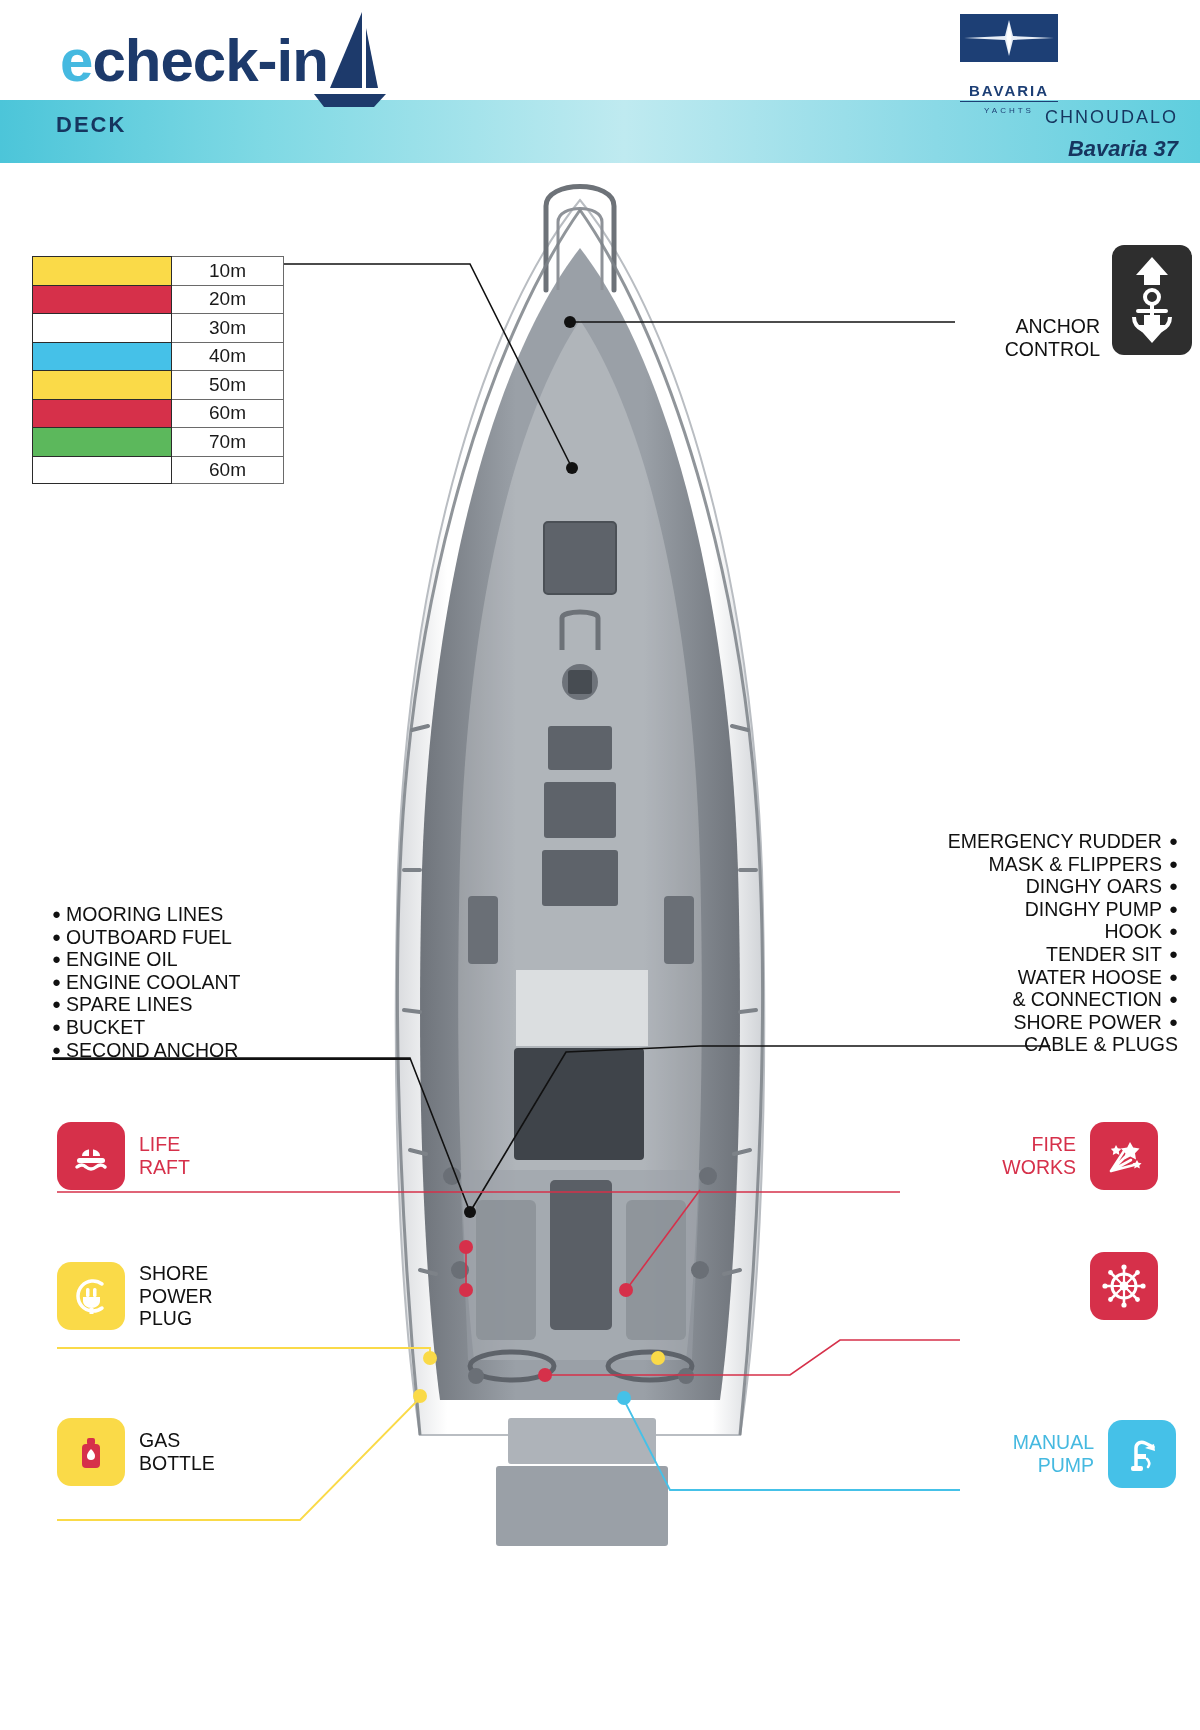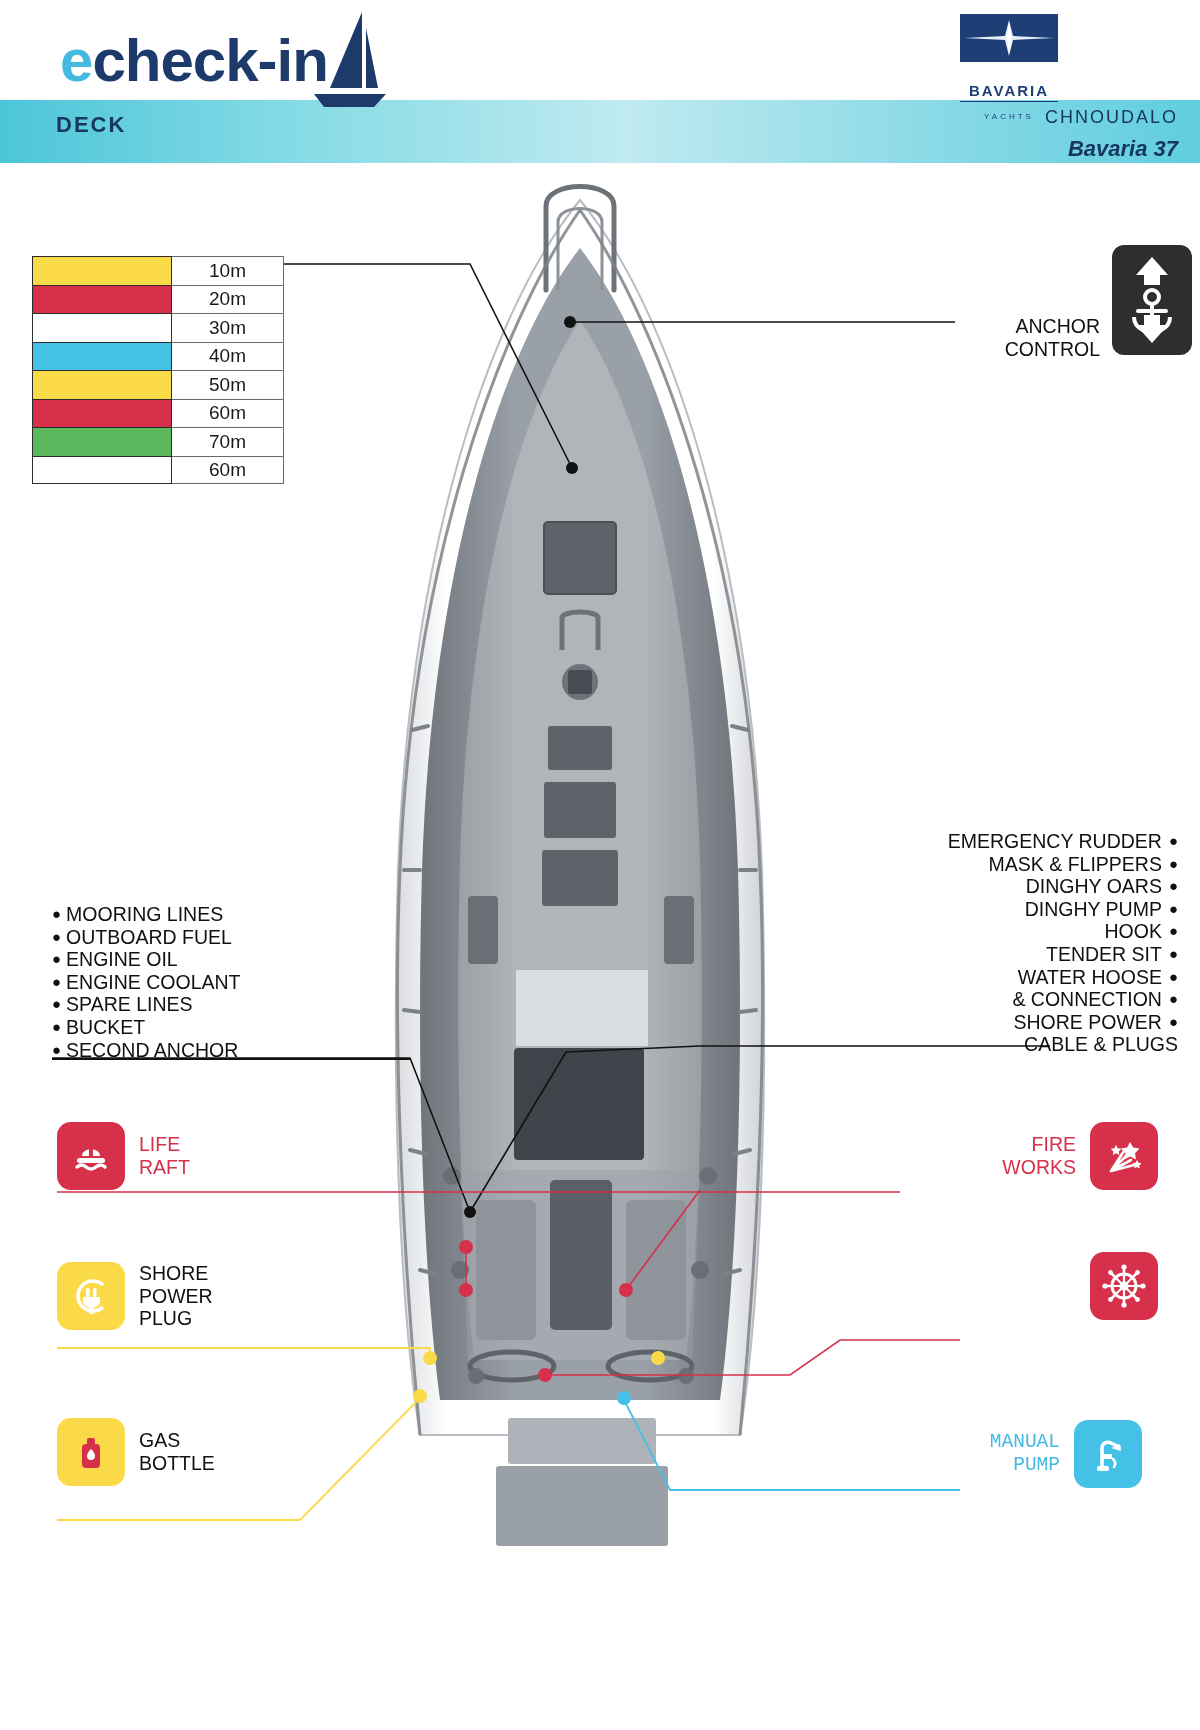--- a/index.html
+++ b/index.html
@@ -25,21 +25,21 @@
   }
   #logo-text .e-accent { color:#45b9e0; }
   #logo-boat { position:absolute; left:300px; top:10px; width:90px; height:105px; }
   #deck-label {
     position:absolute; left:56px; top:112px;
     font-size:22px; font-weight:bold; letter-spacing:2px; color:#16355f;
   }
   #bavaria-logo { position:absolute; left:960px; top:14px; width:98px; height:80px; }
   #bav-mark { width:98px; height:48px; background:linear-gradient(to bottom,#1d3f75,#2a5590); position:relative; }
   #bav-name { text-align:center; font-size:15px; font-weight:bold; letter-spacing:2px; color:#1d3f75; margin-top:20px;}
-  #bav-sub { text-align:center; font-size:8px; letter-spacing:3px; color:#1d3f75; margin-top:2px; border-top:1px solid #1d3f75; padding-top:10px;}
+  #bav-sub { text-align:center; font-size:8px; letter-spacing:3px; color:#1d3f75; margin-top:2px; border-top:1px solid #1d3f75; padding-top:4px;}
   #vessel-name {
     position:absolute; right:22px; top:107px; text-align:right;
     font-size:18px; font-weight:normal; letter-spacing:2px; color:#16355f;
   }
   #vessel-model {
     position:absolute; right:22px; top:136px; text-align:right;
     font-size:22px; font-weight:bold; font-style:italic; color:#16355f;
   }
 
   
@@ -90,21 +90,21 @@
   #card-liferaft .icon-cap { margin-left:14px; color:#d6304a; }
   #card-shorepower { left:57px; top:1262px; }
   #card-shorepower .icon-cap { margin-left:14px; color:#111; }
   #card-gas { left:57px; top:1418px; }
   #card-gas .icon-cap { margin-left:14px; color:#111; }
 
   #card-fireworks { right:42px; top:1122px; flex-direction:row-reverse; }
   #card-fireworks .icon-cap { margin-right:14px; color:#d6304a; text-align:right; }
   #card-emrudder { right:42px; top:1252px; flex-direction:row-reverse; }
   #card-emrudder .icon-cap { margin-right:14px; color:#d6304a; text-align:right; }
-  #card-manualpump { right:58px; top:1420px; flex-direction:row-reverse;font-family:Liberation Mono, monospace; }
+  #card-manualpump { right:24px; top:1420px; flex-direction:row-reverse; }
   #card-manualpump .icon-cap { margin-right:14px; color:#45b9e0; text-align:right; }
 
   .c-red { background:#d6304a; }
   .c-yellow { background:#fada48; }
   .c-blue { background:#45c1e8; }
 </style>
 </head>
 <body>
 
 <div id="header">

